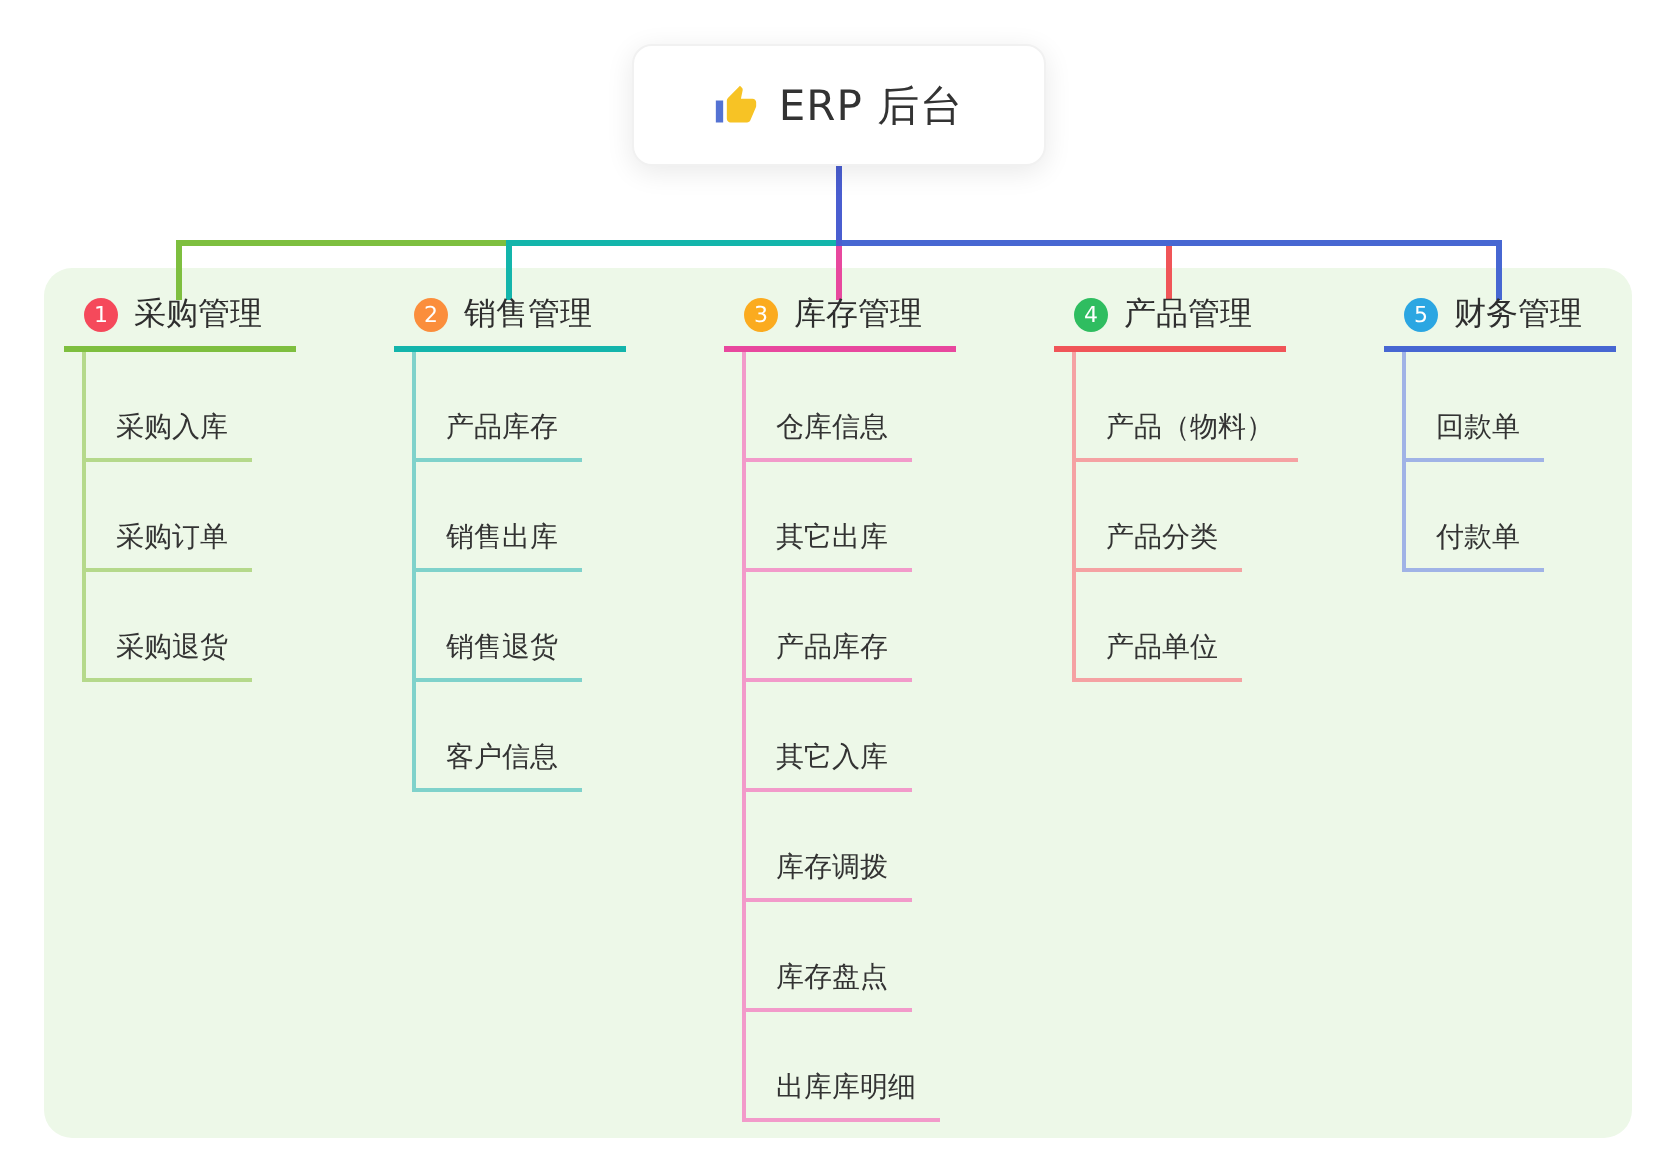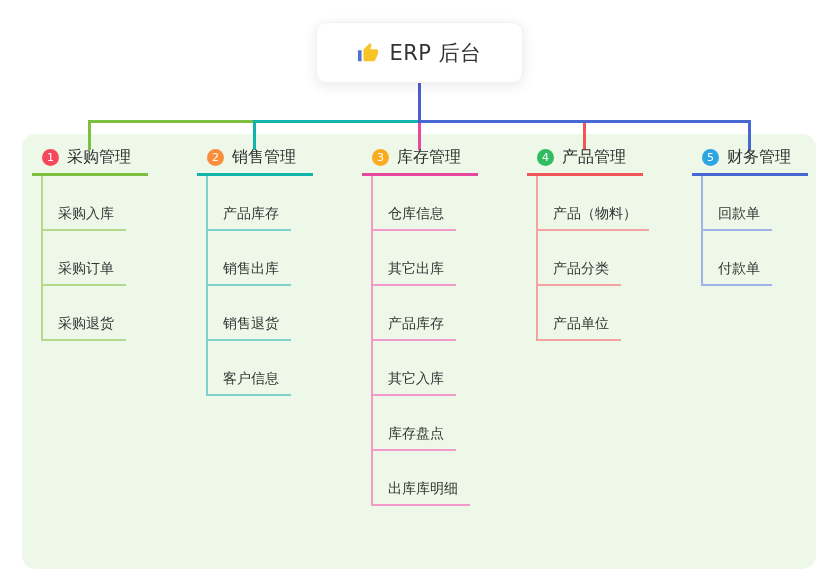--- a/index.html
+++ b/index.html
@@ -109,20 +109,23 @@
           <li>
             <span>其它出库</span>
           </li>
           <li>
             <span>产品库存</span>
           </li>
           <li>
             <span>其它入库</span>
           </li>
           <li>
+            <span>库存调拨</span>
+          </li>
+          <li>
             <span>库存盘点</span>
           </li>
           <li>
             <span>出库库明细</span>
           </li>
         </ul>
   </div>
 
   <div class="branch">
     <div class="branch-header" style="left: 527px; width: 116px; --line: #f05558; --badge: #2fbd60;">

